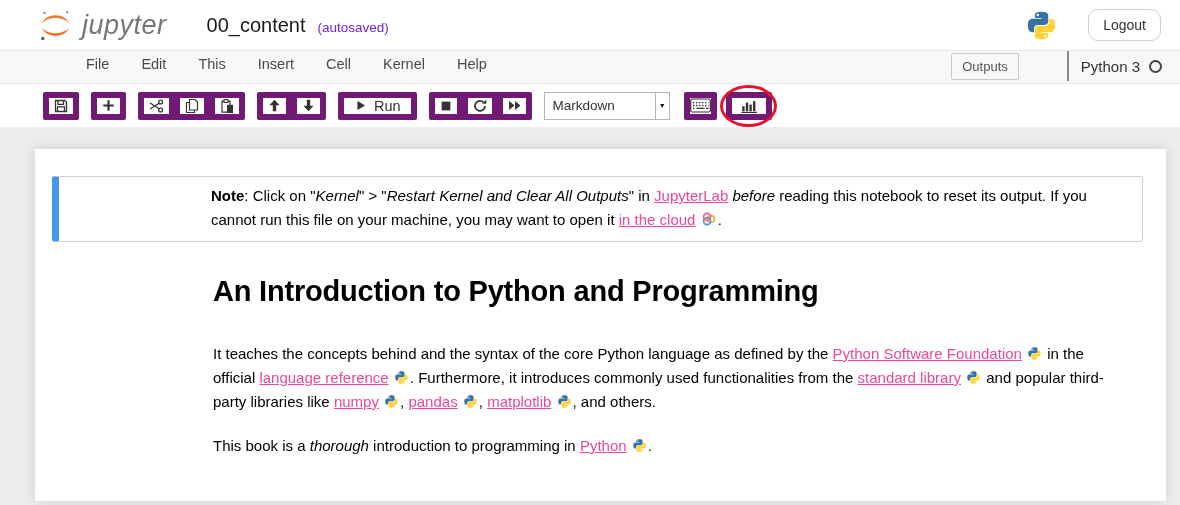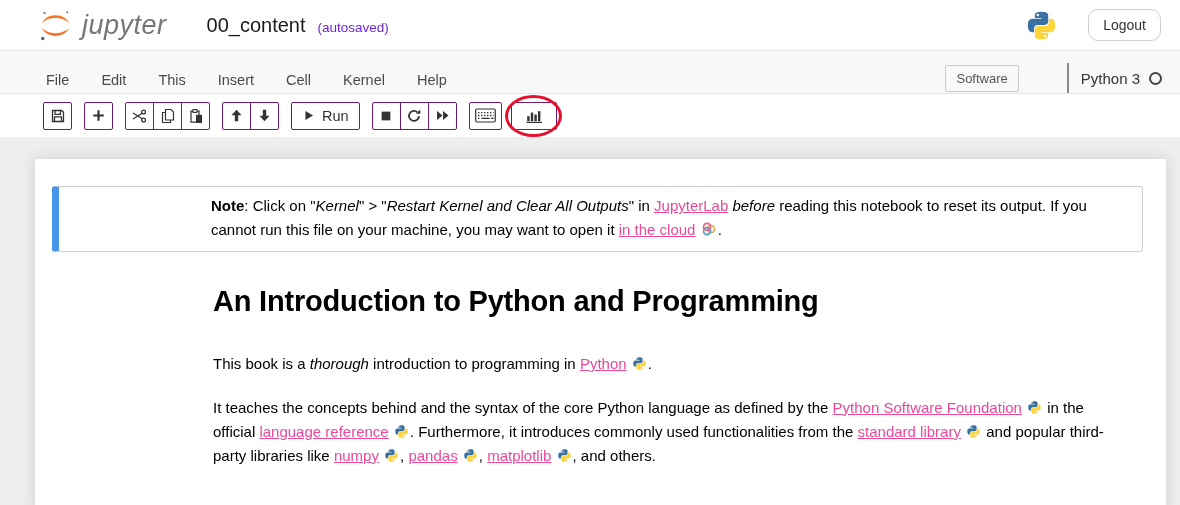--- a/index.html
+++ b/index.html
@@ -23,23 +23,23 @@
   .autosaved { font-size:13.5px; color:#6d28d9; margin-left:12px; }
   .header-right { margin-left:auto; display:flex; align-items:center; margin-right:19px; }
   .py-header { display:inline-flex; margin-right:30px; }
   .logout {
     background:#fff; border:1px solid #cfcfcf; border-radius:10px;
     padding:7px 14px; font-size:14px; color:#333; cursor:pointer;
     font-family:"Liberation Sans",sans-serif;
   }
   
   .menubar {
-    height:44px; background:#f8f8f8;
+    height:34px; background:#f8f8f8;
     border-top:1px solid #e7e7e7; border-bottom:1px solid #e7e7e7;
-    display:flex; align-items:flex-end;
+    display:flex; align-items:flex-start;padding-left:40px;
   }
   .menubar ul { list-style:none; display:flex; margin:0 0 0 30px; padding:0; }
   .menubar li {
     padding:5px 16px; font-size:14.5px; color:#4a4a4a; cursor:pointer;
   }
   .menubar-right { margin-left:auto; display:flex; align-items:center; margin-right:18px; }
   .trusted {
     background:transparent; border:1px solid #c9c9c9; border-radius:2px;
     padding:5px 10px; font-size:13px; color:#555; margin-right:48px; cursor:pointer;
     font-family:"Liberation Sans",sans-serif;
@@ -51,21 +51,21 @@
     margin-left:9px; display:inline-block;
   }
   
   .toolbar {
     height:43px; background:#fff; display:flex; align-items:center;
     padding-left:43px; position:relative;
   }
   .bgroup { display:flex; margin-right:12px; }
   .tbtn {
     height:28px; min-width:29px; background:#fff;
-    border:1px solid #701a75; border-radius:2px;
+    border:6px solid #701a75; border-radius:2px;
     display:flex; align-items:center; justify-content:center;
     padding:0 4px; cursor:pointer; font-family:"Liberation Sans",sans-serif;
   }
   .bgroup .tbtn + .tbtn { margin-left:-1px; border-top-left-radius:0; border-bottom-left-radius:0; }
   .bgroup .tbtn:not(:last-child){ border-top-right-radius:0; border-bottom-right-radius:0; }
   .run-btn { padding:0 10px; gap:7px; font-size:14.5px; color:#333; }
   .cell-type {
     height:28px; width:126px; background:#fff; border:1px solid #b5b5b5;
     display:flex; align-items:stretch; margin-right:14px; cursor:pointer;
   }
@@ -143,21 +143,21 @@
     <ul>
       <li>File</li>
       <li>Edit</li>
       <li>This</li>
       <li>Insert</li>
       <li>Cell</li>
       <li>Kernel</li>
       <li>Help</li>
     </ul>
     <div class="menubar-right">
-      <button class="trusted">Software</button>
+      <button class="trusted">Outputs</button>
       <span class="kdivider"></span>
       <span class="kernel-name">Python 3</span>
       <span class="kernel-circle"></span>
     </div>
   </div>
 
   <div class="toolbar">
     <div class="bgroup">
       <button class="tbtn">
         <span class="glyph-wrap">
@@ -248,20 +248,24 @@
           </svg>
         </span>
       </button>
       <button class="tbtn">
         <span class="glyph-wrap">
           <svg width="15" height="15" viewBox="0 0 16 16">
               <path d="M2.2 3.3L8 8l-5.8 4.7zM8.6 3.3L14.4 8l-5.8 4.7z" fill="#333"></path>
             </svg>
         </span>
       </button>
+    </div>
+    <div class="cell-type">
+      <span class="cell-type-label">Markdown</span>
+      <span class="select-strip">▼</span>
     </div>
     <button class="tbtn" style="width:33px;">
       <span class="glyph-wrap">
         <svg width="21" height="15" viewBox="0 0 21 15">
           <rect x="0.7" y="1" width="19.6" height="13" rx="1.5" fill="none" stroke="#333" stroke-width="1.2"></rect>
           <path d="M3 4.6h1.4M6 4.6h1.4M9 4.6h1.4M12 4.6h1.4M15 4.6h1.4M18 4.6h0.6M3 7.5h1.4M6 7.5h1.4M9 7.5h1.4M12 7.5h1.4M15 7.5h1.4M18 7.5h0.6M3 10.4h1.4M6.4 10.4h8.2M16 10.4h2.6" stroke="#333" stroke-width="1.3"></path>
         </svg>
       </span>
     </button>
     <div class="chart-wrap">
@@ -281,39 +285,39 @@
   </div>
 
   <div class="main">
     <div class="page">
       <div class="note"><span class="seg-bold">Note</span><span>: Click on "</span><span class="seg-italic">Kernel</span><span>" &gt; "</span><span class="seg-italic">Restart Kernel and Clear All Outputs</span><span>" in </span><a href="#" class="md-link">JupyterLab</a><span> </span><span class="seg-italic">before</span><span> reading this notebook to reset its output. If you cannot run this file on your machine, you may want to open it </span><a href="#" class="md-link">in the cloud</a><span> </span><span class="inline-icon"><svg viewBox="0 0 20 20" width="16" height="16" fill="none">
               <circle cx="12.6" cy="10" r="4.4" stroke="#e5ab47" stroke-width="2.1"></circle>
               <circle cx="7.6" cy="12.6" r="4.4" stroke="#579aca" stroke-width="2.1"></circle>
               <circle cx="7.6" cy="7.4" r="4.4" stroke="#e66581" stroke-width="2.1"></circle>
             </svg></span><span>.</span></div>
       <h1 class="page-title">An Introduction to Python and Programming</h1>
+      <p><span>It teaches the concepts behind and the syntax of the core Python language as defined by the </span><a href="#" class="md-link">Python Software Foundation</a><span> </span><span class="inline-icon"><svg viewBox="0 0 110 110" width="15" height="15">
+              <path fill="#3872a4" d="M54.9 9c-23.3 0-21.8 10.1-21.8 10.1l.03 10.5h22.2v3.1H24.3S9.4 31 9.4 54.5s13 22.6 13 22.6h7.8V66.2s-.4-13 12.8-13h22s12.4.2 12.4-12V21.4S79.3 9 54.9 9zM42.6 16a4 4 0 1 1 0 8 4 4 0 0 1 0-8z"></path>
+              <path fill="#ffd43b" d="M55.1 101c23.3 0 21.8-10.1 21.8-10.1l-.03-10.5H54.7v-3.1h30.9s14.9 1.7 14.9-21.8-13-22.6-13-22.6h-7.8v10.9s.4 13-12.8 13h-22s-12.4-.2-12.4 12v20.2S30.7 101 55.1 101zM67.4 94a4 4 0 1 1 0-8 4 4 0 0 1 0 8z"></path>
+            </svg></span><span> in the official </span><a href="#" class="md-link">language reference</a><span> </span><span class="inline-icon"><svg viewBox="0 0 110 110" width="15" height="15">
+              <path fill="#3872a4" d="M54.9 9c-23.3 0-21.8 10.1-21.8 10.1l.03 10.5h22.2v3.1H24.3S9.4 31 9.4 54.5s13 22.6 13 22.6h7.8V66.2s-.4-13 12.8-13h22s12.4.2 12.4-12V21.4S79.3 9 54.9 9zM42.6 16a4 4 0 1 1 0 8 4 4 0 0 1 0-8z"></path>
+              <path fill="#ffd43b" d="M55.1 101c23.3 0 21.8-10.1 21.8-10.1l-.03-10.5H54.7v-3.1h30.9s14.9 1.7 14.9-21.8-13-22.6-13-22.6h-7.8v10.9s.4 13-12.8 13h-22s-12.4-.2-12.4 12v20.2S30.7 101 55.1 101zM67.4 94a4 4 0 1 1 0-8 4 4 0 0 1 0 8z"></path>
+            </svg></span><span>. Furthermore, it introduces commonly used functionalities from the </span><a href="#" class="md-link">standard library</a><span> </span><span class="inline-icon"><svg viewBox="0 0 110 110" width="15" height="15">
+              <path fill="#3872a4" d="M54.9 9c-23.3 0-21.8 10.1-21.8 10.1l.03 10.5h22.2v3.1H24.3S9.4 31 9.4 54.5s13 22.6 13 22.6h7.8V66.2s-.4-13 12.8-13h22s12.4.2 12.4-12V21.4S79.3 9 54.9 9zM42.6 16a4 4 0 1 1 0 8 4 4 0 0 1 0-8z"></path>
+              <path fill="#ffd43b" d="M55.1 101c23.3 0 21.8-10.1 21.8-10.1l-.03-10.5H54.7v-3.1h30.9s14.9 1.7 14.9-21.8-13-22.6-13-22.6h-7.8v10.9s.4 13-12.8 13h-22s-12.4-.2-12.4 12v20.2S30.7 101 55.1 101zM67.4 94a4 4 0 1 1 0-8 4 4 0 0 1 0 8z"></path>
+            </svg></span><span> and popular third-party libraries like </span><a href="#" class="md-link">numpy</a><span> </span><span class="inline-icon"><svg viewBox="0 0 110 110" width="15" height="15">
+              <path fill="#3872a4" d="M54.9 9c-23.3 0-21.8 10.1-21.8 10.1l.03 10.5h22.2v3.1H24.3S9.4 31 9.4 54.5s13 22.6 13 22.6h7.8V66.2s-.4-13 12.8-13h22s12.4.2 12.4-12V21.4S79.3 9 54.9 9zM42.6 16a4 4 0 1 1 0 8 4 4 0 0 1 0-8z"></path>
+              <path fill="#ffd43b" d="M55.1 101c23.3 0 21.8-10.1 21.8-10.1l-.03-10.5H54.7v-3.1h30.9s14.9 1.7 14.9-21.8-13-22.6-13-22.6h-7.8v10.9s.4 13-12.8 13h-22s-12.4-.2-12.4 12v20.2S30.7 101 55.1 101zM67.4 94a4 4 0 1 1 0-8 4 4 0 0 1 0 8z"></path>
+            </svg></span><span>, </span><a href="#" class="md-link">pandas</a><span> </span><span class="inline-icon"><svg viewBox="0 0 110 110" width="15" height="15">
+              <path fill="#3872a4" d="M54.9 9c-23.3 0-21.8 10.1-21.8 10.1l.03 10.5h22.2v3.1H24.3S9.4 31 9.4 54.5s13 22.6 13 22.6h7.8V66.2s-.4-13 12.8-13h22s12.4.2 12.4-12V21.4S79.3 9 54.9 9zM42.6 16a4 4 0 1 1 0 8 4 4 0 0 1 0-8z"></path>
+              <path fill="#ffd43b" d="M55.1 101c23.3 0 21.8-10.1 21.8-10.1l-.03-10.5H54.7v-3.1h30.9s14.9 1.7 14.9-21.8-13-22.6-13-22.6h-7.8v10.9s.4 13-12.8 13h-22s-12.4-.2-12.4 12v20.2S30.7 101 55.1 101zM67.4 94a4 4 0 1 1 0-8 4 4 0 0 1 0 8z"></path>
+            </svg></span><span>, </span><a href="#" class="md-link">matplotlib</a><span> </span><span class="inline-icon"><svg viewBox="0 0 110 110" width="15" height="15">
+              <path fill="#3872a4" d="M54.9 9c-23.3 0-21.8 10.1-21.8 10.1l.03 10.5h22.2v3.1H24.3S9.4 31 9.4 54.5s13 22.6 13 22.6h7.8V66.2s-.4-13 12.8-13h22s12.4.2 12.4-12V21.4S79.3 9 54.9 9zM42.6 16a4 4 0 1 1 0 8 4 4 0 0 1 0-8z"></path>
+              <path fill="#ffd43b" d="M55.1 101c23.3 0 21.8-10.1 21.8-10.1l-.03-10.5H54.7v-3.1h30.9s14.9 1.7 14.9-21.8-13-22.6-13-22.6h-7.8v10.9s.4 13-12.8 13h-22s-12.4-.2-12.4 12v20.2S30.7 101 55.1 101zM67.4 94a4 4 0 1 1 0-8 4 4 0 0 1 0 8z"></path>
+            </svg></span><span>, and others.</span></p>
       <p><span>This book is a </span><span class="seg-italic">thorough</span><span> introduction to programming in </span><a href="#" class="md-link">Python</a><span> </span><span class="inline-icon"><svg viewBox="0 0 110 110" width="15" height="15">
               <path fill="#3872a4" d="M54.9 9c-23.3 0-21.8 10.1-21.8 10.1l.03 10.5h22.2v3.1H24.3S9.4 31 9.4 54.5s13 22.6 13 22.6h7.8V66.2s-.4-13 12.8-13h22s12.4.2 12.4-12V21.4S79.3 9 54.9 9zM42.6 16a4 4 0 1 1 0 8 4 4 0 0 1 0-8z"></path>
               <path fill="#ffd43b" d="M55.1 101c23.3 0 21.8-10.1 21.8-10.1l-.03-10.5H54.7v-3.1h30.9s14.9 1.7 14.9-21.8-13-22.6-13-22.6h-7.8v10.9s.4 13-12.8 13h-22s-12.4-.2-12.4 12v20.2S30.7 101 55.1 101zM67.4 94a4 4 0 1 1 0-8 4 4 0 0 1 0 8z"></path>
             </svg></span><span>.</span></p>
-      <p><span>It teaches the concepts behind and the syntax of the core Python language as defined by the </span><a href="#" class="md-link">Python Software Foundation</a><span> </span><span class="inline-icon"><svg viewBox="0 0 110 110" width="15" height="15">
-              <path fill="#3872a4" d="M54.9 9c-23.3 0-21.8 10.1-21.8 10.1l.03 10.5h22.2v3.1H24.3S9.4 31 9.4 54.5s13 22.6 13 22.6h7.8V66.2s-.4-13 12.8-13h22s12.4.2 12.4-12V21.4S79.3 9 54.9 9zM42.6 16a4 4 0 1 1 0 8 4 4 0 0 1 0-8z"></path>
-              <path fill="#ffd43b" d="M55.1 101c23.3 0 21.8-10.1 21.8-10.1l-.03-10.5H54.7v-3.1h30.9s14.9 1.7 14.9-21.8-13-22.6-13-22.6h-7.8v10.9s.4 13-12.8 13h-22s-12.4-.2-12.4 12v20.2S30.7 101 55.1 101zM67.4 94a4 4 0 1 1 0-8 4 4 0 0 1 0 8z"></path>
-            </svg></span><span> in the official </span><a href="#" class="md-link">language reference</a><span> </span><span class="inline-icon"><svg viewBox="0 0 110 110" width="15" height="15">
-              <path fill="#3872a4" d="M54.9 9c-23.3 0-21.8 10.1-21.8 10.1l.03 10.5h22.2v3.1H24.3S9.4 31 9.4 54.5s13 22.6 13 22.6h7.8V66.2s-.4-13 12.8-13h22s12.4.2 12.4-12V21.4S79.3 9 54.9 9zM42.6 16a4 4 0 1 1 0 8 4 4 0 0 1 0-8z"></path>
-              <path fill="#ffd43b" d="M55.1 101c23.3 0 21.8-10.1 21.8-10.1l-.03-10.5H54.7v-3.1h30.9s14.9 1.7 14.9-21.8-13-22.6-13-22.6h-7.8v10.9s.4 13-12.8 13h-22s-12.4-.2-12.4 12v20.2S30.7 101 55.1 101zM67.4 94a4 4 0 1 1 0-8 4 4 0 0 1 0 8z"></path>
-            </svg></span><span>. Furthermore, it introduces commonly used functionalities from the </span><a href="#" class="md-link">standard library</a><span> </span><span class="inline-icon"><svg viewBox="0 0 110 110" width="15" height="15">
-              <path fill="#3872a4" d="M54.9 9c-23.3 0-21.8 10.1-21.8 10.1l.03 10.5h22.2v3.1H24.3S9.4 31 9.4 54.5s13 22.6 13 22.6h7.8V66.2s-.4-13 12.8-13h22s12.4.2 12.4-12V21.4S79.3 9 54.9 9zM42.6 16a4 4 0 1 1 0 8 4 4 0 0 1 0-8z"></path>
-              <path fill="#ffd43b" d="M55.1 101c23.3 0 21.8-10.1 21.8-10.1l-.03-10.5H54.7v-3.1h30.9s14.9 1.7 14.9-21.8-13-22.6-13-22.6h-7.8v10.9s.4 13-12.8 13h-22s-12.4-.2-12.4 12v20.2S30.7 101 55.1 101zM67.4 94a4 4 0 1 1 0-8 4 4 0 0 1 0 8z"></path>
-            </svg></span><span> and popular third-party libraries like </span><a href="#" class="md-link">numpy</a><span> </span><span class="inline-icon"><svg viewBox="0 0 110 110" width="15" height="15">
-              <path fill="#3872a4" d="M54.9 9c-23.3 0-21.8 10.1-21.8 10.1l.03 10.5h22.2v3.1H24.3S9.4 31 9.4 54.5s13 22.6 13 22.6h7.8V66.2s-.4-13 12.8-13h22s12.4.2 12.4-12V21.4S79.3 9 54.9 9zM42.6 16a4 4 0 1 1 0 8 4 4 0 0 1 0-8z"></path>
-              <path fill="#ffd43b" d="M55.1 101c23.3 0 21.8-10.1 21.8-10.1l-.03-10.5H54.7v-3.1h30.9s14.9 1.7 14.9-21.8-13-22.6-13-22.6h-7.8v10.9s.4 13-12.8 13h-22s-12.4-.2-12.4 12v20.2S30.7 101 55.1 101zM67.4 94a4 4 0 1 1 0-8 4 4 0 0 1 0 8z"></path>
-            </svg></span><span>, </span><a href="#" class="md-link">pandas</a><span> </span><span class="inline-icon"><svg viewBox="0 0 110 110" width="15" height="15">
-              <path fill="#3872a4" d="M54.9 9c-23.3 0-21.8 10.1-21.8 10.1l.03 10.5h22.2v3.1H24.3S9.4 31 9.4 54.5s13 22.6 13 22.6h7.8V66.2s-.4-13 12.8-13h22s12.4.2 12.4-12V21.4S79.3 9 54.9 9zM42.6 16a4 4 0 1 1 0 8 4 4 0 0 1 0-8z"></path>
-              <path fill="#ffd43b" d="M55.1 101c23.3 0 21.8-10.1 21.8-10.1l-.03-10.5H54.7v-3.1h30.9s14.9 1.7 14.9-21.8-13-22.6-13-22.6h-7.8v10.9s.4 13-12.8 13h-22s-12.4-.2-12.4 12v20.2S30.7 101 55.1 101zM67.4 94a4 4 0 1 1 0-8 4 4 0 0 1 0 8z"></path>
-            </svg></span><span>, </span><a href="#" class="md-link">matplotlib</a><span> </span><span class="inline-icon"><svg viewBox="0 0 110 110" width="15" height="15">
-              <path fill="#3872a4" d="M54.9 9c-23.3 0-21.8 10.1-21.8 10.1l.03 10.5h22.2v3.1H24.3S9.4 31 9.4 54.5s13 22.6 13 22.6h7.8V66.2s-.4-13 12.8-13h22s12.4.2 12.4-12V21.4S79.3 9 54.9 9zM42.6 16a4 4 0 1 1 0 8 4 4 0 0 1 0-8z"></path>
-              <path fill="#ffd43b" d="M55.1 101c23.3 0 21.8-10.1 21.8-10.1l-.03-10.5H54.7v-3.1h30.9s14.9 1.7 14.9-21.8-13-22.6-13-22.6h-7.8v10.9s.4 13-12.8 13h-22s-12.4-.2-12.4 12v20.2S30.7 101 55.1 101zM67.4 94a4 4 0 1 1 0-8 4 4 0 0 1 0 8z"></path>
-            </svg></span><span>, and others.</span></p>
     </div>
   </div>
 
 </div>
 
 </body></html>

